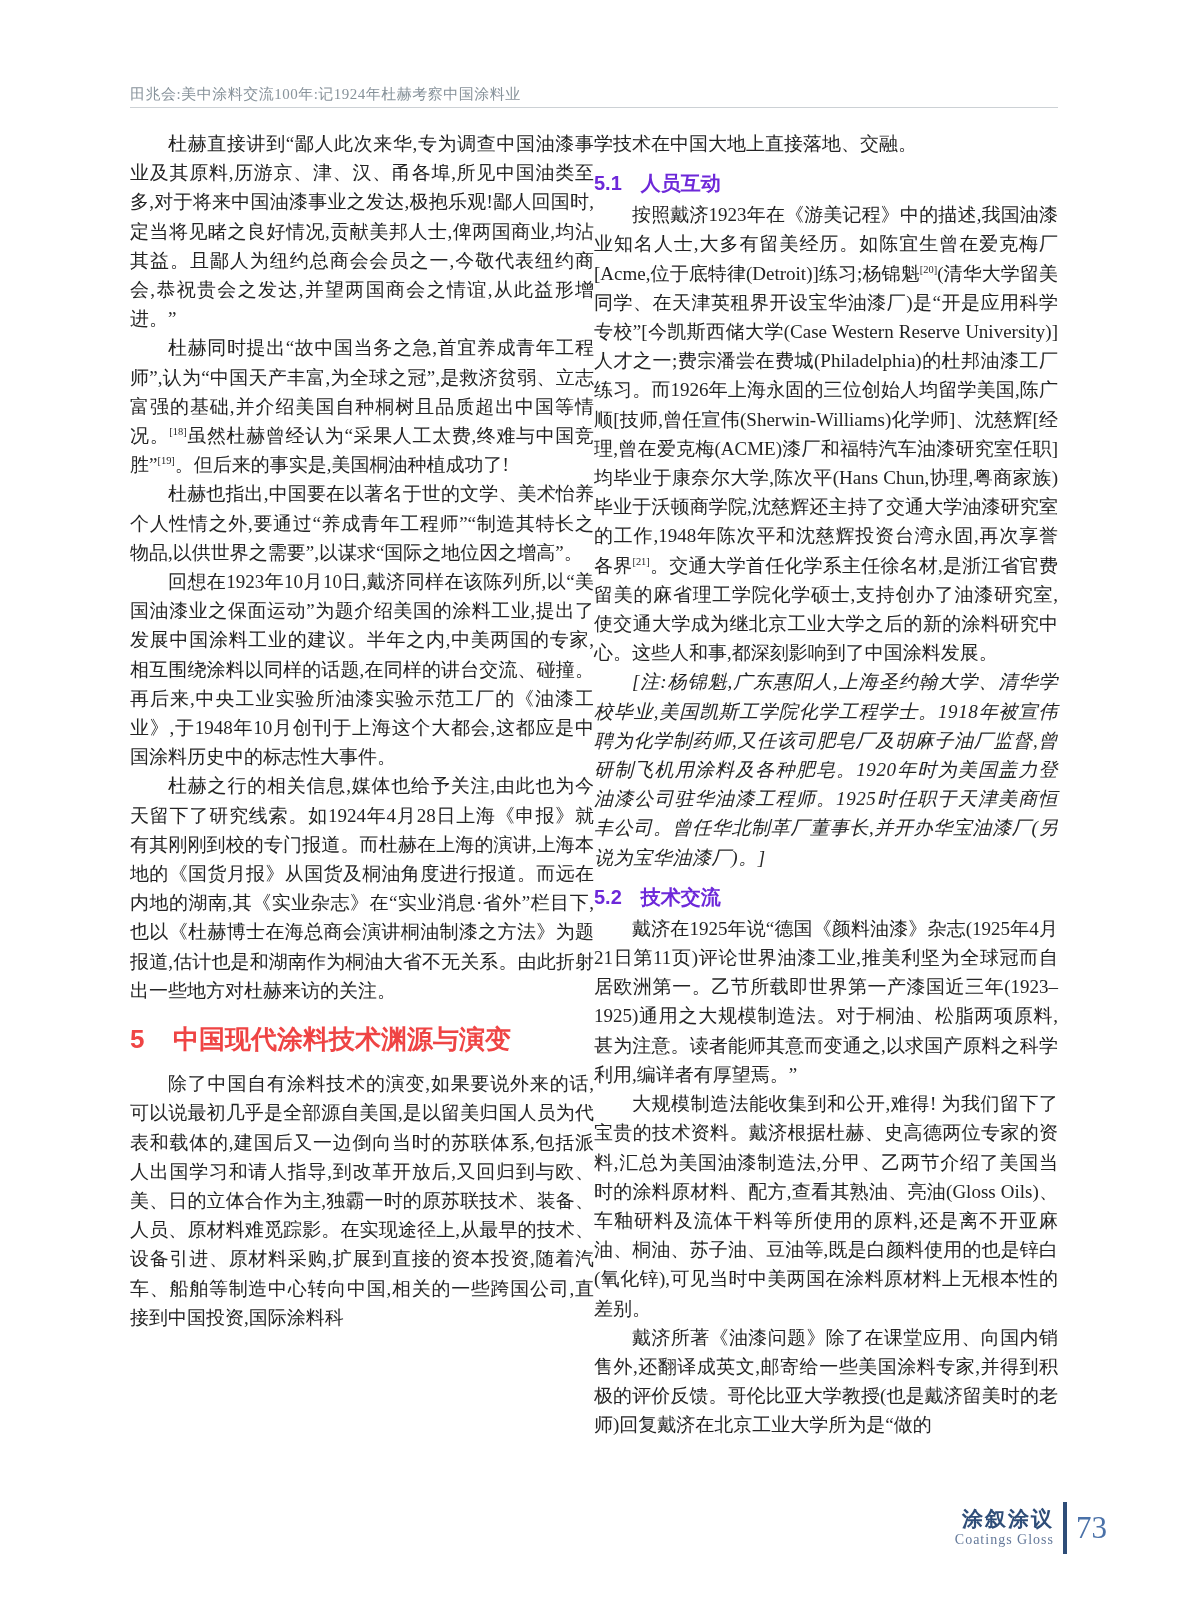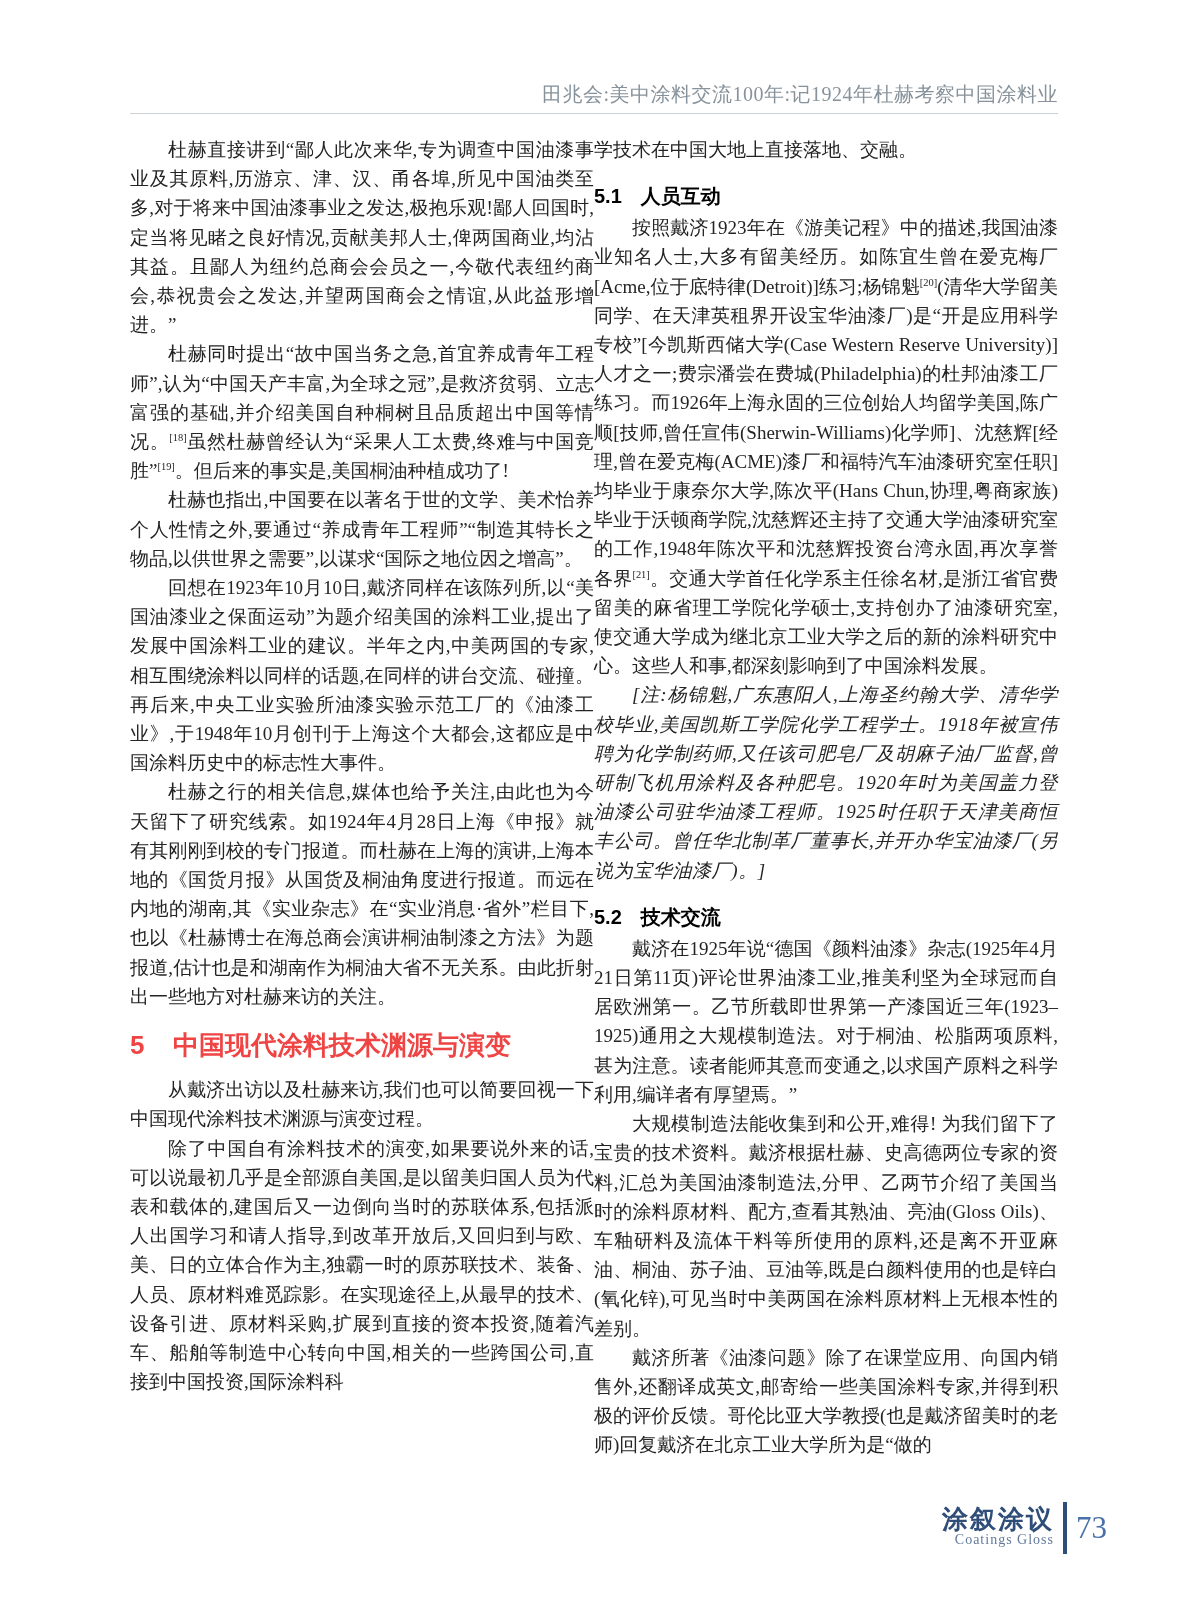--- a/index.html
+++ b/index.html
@@ -12,24 +12,24 @@
     font-family:"Liberation Serif","DejaVu Serif",serif;
     color:#242424;
   }
   .content-wrap{
     position:absolute;
     left:130px;top:0;
     width:928px;
   }
   .running-header{
     padding-top:84px;
-    padding-bottom:9px;
+    padding-bottom:3px;
     border-bottom:1px solid #ccd1d5;
-    text-align:right;
-    font-size:20px;
+    text-align:left;
+    font-size:15px;
     line-height:20px;
     color:#87929a;
     letter-spacing:0.5px;
   }
   .columns{
     display:flex;
     margin-top:21px;
   }
   .col{
     flex:1 1 0;
@@ -48,24 +48,24 @@
     vertical-align:super;
     line-height:0;
   }
   .para.note{
     font-style:italic;
     letter-spacing:0.6px;
   }
   .sec-h2{
     font-family:"Liberation Sans","DejaVu Sans",sans-serif;
     font-weight:bold;
-    color:#000000;
+    color:#6d28d9;
     font-size:20px;
     line-height:30px;
-    margin:17px 0 2px 0;
+    margin:10px 0 2px 0;
   }
   .sec-h2 .sec-num{margin-right:0.95em;}
   .sec-h1{
     font-family:"Liberation Sans","DejaVu Sans",sans-serif;
     font-weight:bold;
     color:#ef4444;
     font-size:26px;
     line-height:34px;
     margin:17px 0 13px 0;
   }
@@ -76,21 +76,21 @@
     display:flex;
     align-items:center;
   }
   .footer-names{
     text-align:right;
     margin-right:9px;
   }
   .footer-cn{
     font-family:"Liberation Sans","DejaVu Sans",sans-serif;
     font-weight:bold;
-    font-size:26px;
+    font-size:21px;
     line-height:24px;
     letter-spacing:2px;
     color:#2e4d78;
   }
   .footer-en{
     font-family:"Liberation Serif","DejaVu Serif",serif;
     font-size:14px;
     line-height:18px;
     letter-spacing:1px;
     color:#64799a;
@@ -118,21 +118,20 @@
       <span>田兆会:美中涂料交流100年:记1924年杜赫考察中国涂料业</span>
     </div>
     <div class="columns">
       <div class="col">
           <p class="para indent">杜赫直接讲到“鄙人此次来华,专为调查中国油漆事业及其原料,历游京、津、汉、甬各埠,所见中国油类至多,对于将来中国油漆事业之发达,极抱乐观!鄙人回国时,定当将见睹之良好情况,贡献美邦人士,俾两国商业,均沾其益。且鄙人为纽约总商会会员之一,今敬代表纽约商会,恭祝贵会之发达,并望两国商会之情谊,从此益形增进。”</p>
           <p class="para indent">杜赫同时提出“故中国当务之急,首宜养成青年工程师”,认为“中国天产丰富,为全球之冠”,是救济贫弱、立志富强的基础,并介绍美国自种桐树且品质超出中国等情况。<sup>[18]</sup>虽然杜赫曾经认为“采果人工太费,终难与中国竞胜”<sup>[19]</sup>。但后来的事实是,美国桐油种植成功了!</p>
           <p class="para indent">杜赫也指出,中国要在以著名于世的文学、美术怡养个人性情之外,要通过“养成青年工程师”“制造其特长之物品,以供世界之需要”,以谋求“国际之地位因之增高”。</p>
           <p class="para indent">回想在1923年10月10日,戴济同样在该陈列所,以“美国油漆业之保面运动”为题介绍美国的涂料工业,提出了发展中国涂料工业的建议。半年之内,中美两国的专家,相互围绕涂料以同样的话题,在同样的讲台交流、碰撞。再后来,中央工业实验所油漆实验示范工厂的《油漆工业》,于1948年10月创刊于上海这个大都会,这都应是中国涂料历史中的标志性大事件。</p>
           <p class="para indent">杜赫之行的相关信息,媒体也给予关注,由此也为今天留下了研究线索。如1924年4月28日上海《申报》就有其刚刚到校的专门报道。而杜赫在上海的演讲,上海本地的《国货月报》从国货及桐油角度进行报道。而远在内地的湖南,其《实业杂志》在“实业消息·省外”栏目下,也以《杜赫博士在海总商会演讲桐油制漆之方法》为题报道,估计也是和湖南作为桐油大省不无关系。由此折射出一些地方对杜赫来访的关注。</p>
           <div class="sec-h1"><span class="sec-num">5</span><span class="sec-title">中国现代涂料技术渊源与演变</span></div>
-          <p class="para indent">从戴济出访以及杜赫来访,我们也可以简要回视一下中国现代涂料技术渊源与演变过程。</p>
           <p class="para indent">除了中国自有涂料技术的演变,如果要说外来的话,可以说最初几乎是全部源自美国,是以留美归国人员为代表和载体的,建国后又一边倒向当时的苏联体系,包括派人出国学习和请人指导,到改革开放后,又回归到与欧、美、日的立体合作为主,独霸一时的原苏联技术、装备、人员、原材料难觅踪影。在实现途径上,从最早的技术、设备引进、原材料采购,扩展到直接的资本投资,随着汽车、船舶等制造中心转向中国,相关的一些跨国公司,直接到中国投资,国际涂料科</p>
         </div>
       <div class="col">
           <p class="para">学技术在中国大地上直接落地、交融。</p>
           <div class="sec-h2"><span class="sec-num">5.1</span><span class="sec-title">人员互动</span></div>
           <p class="para indent">按照戴济1923年在《游美记程》中的描述,我国油漆业知名人士,大多有留美经历。如陈宜生曾在爱克梅厂[Acme,位于底特律(Detroit)]练习;杨锦魁<sup>[20]</sup>(清华大学留美同学、在天津英租界开设宝华油漆厂)是“开是应用科学专校”[今凯斯西储大学(Case Western Reserve University)]人才之一;费宗潘尝在费城(Philadelphia)的杜邦油漆工厂练习。而1926年上海永固的三位创始人均留学美国,陈广顺[技师,曾任宣伟(Sherwin-Williams)化学师]、沈慈辉[经理,曾在爱克梅(ACME)漆厂和福特汽车油漆研究室任职]均毕业于康奈尔大学,陈次平(Hans Chun,协理,粤商家族)毕业于沃顿商学院,沈慈辉还主持了交通大学油漆研究室的工作,1948年陈次平和沈慈辉投资台湾永固,再次享誉各界<sup>[21]</sup>。交通大学首任化学系主任徐名材,是浙江省官费留美的麻省理工学院化学硕士,支持创办了油漆研究室,使交通大学成为继北京工业大学之后的新的涂料研究中心。这些人和事,都深刻影响到了中国涂料发展。</p>
           <p class="para note indent">[注:杨锦魁,广东惠阳人,上海圣约翰大学、清华学校毕业,美国凯斯工学院化学工程学士。1918年被宣伟聘为化学制药师,又任该司肥皂厂及胡麻子油厂监督,曾研制飞机用涂料及各种肥皂。1920年时为美国盖力登油漆公司驻华油漆工程师。1925时任职于天津美商恒丰公司。曾任华北制革厂董事长,并开办华宝油漆厂(另说为宝华油漆厂)。]</p>
           <div class="sec-h2"><span class="sec-num">5.2</span><span class="sec-title">技术交流</span></div>
           <p class="para indent">戴济在1925年说“德国《颜料油漆》杂志(1925年4月21日第11页)评论世界油漆工业,推美利坚为全球冠而自居欧洲第一。乙节所载即世界第一产漆国近三年(1923–1925)通用之大规模制造法。对于桐油、松脂两项原料,甚为注意。读者能师其意而变通之,以求国产原料之科学利用,编详者有厚望焉。”</p>
           <p class="para indent">大规模制造法能收集到和公开,难得! 为我们留下了宝贵的技术资料。戴济根据杜赫、史高德两位专家的资料,汇总为美国油漆制造法,分甲、乙两节介绍了美国当时的涂料原材料、配方,查看其熟油、亮油(Gloss Oils)、车釉研料及流体干料等所使用的原料,还是离不开亚麻油、桐油、苏子油、豆油等,既是白颜料使用的也是锌白(氧化锌),可见当时中美两国在涂料原材料上无根本性的差别。</p>

